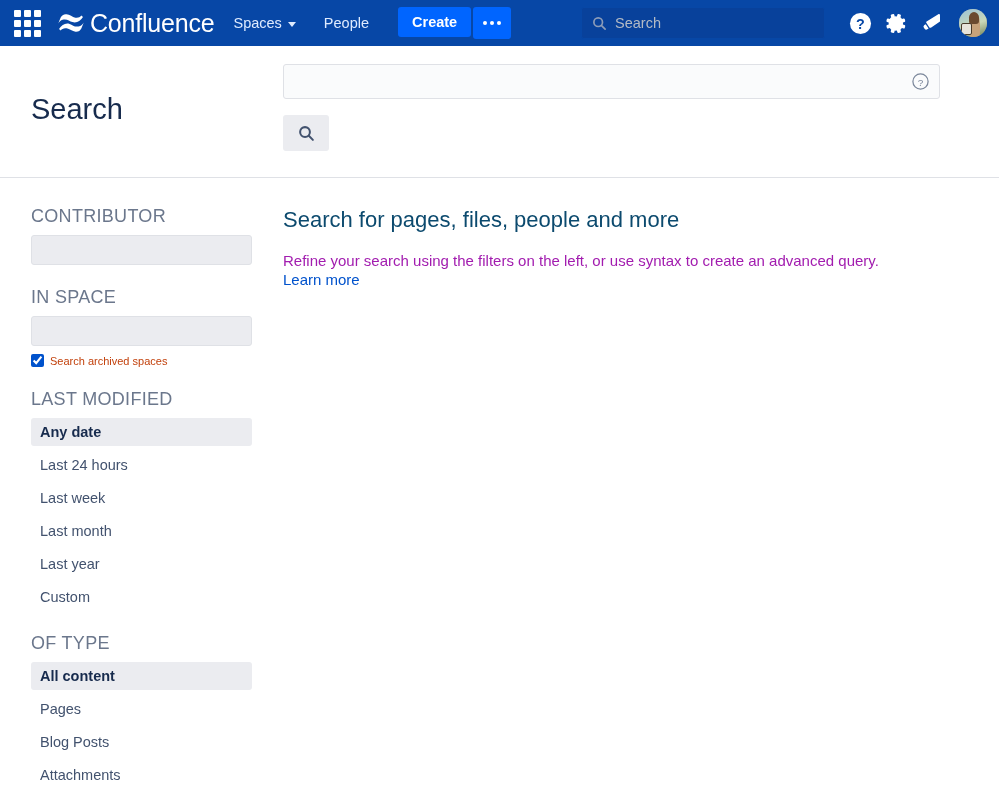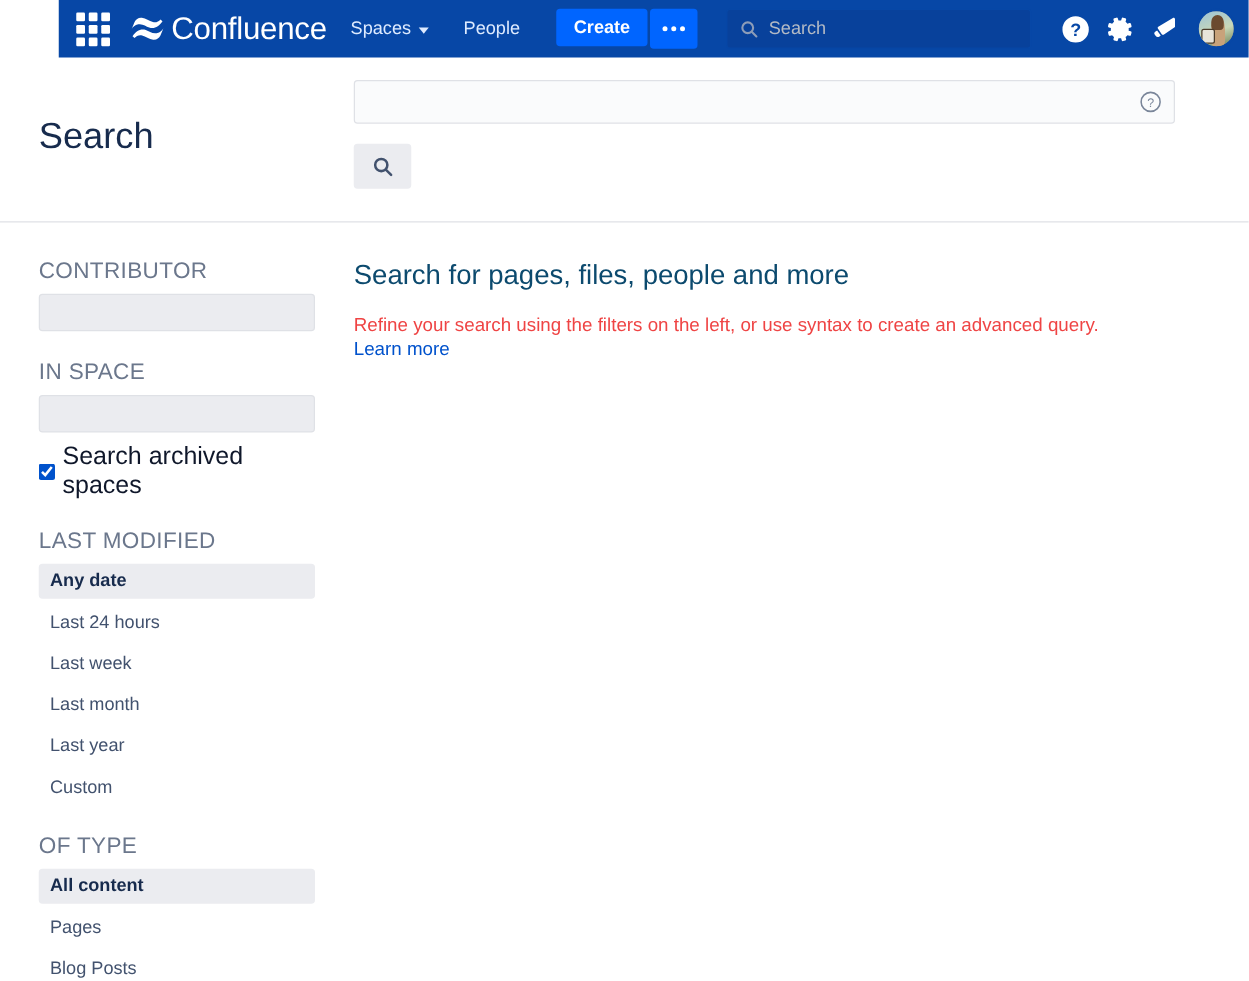--- a/index.html
+++ b/index.html
@@ -13,21 +13,20 @@
   }
 
   
   .topnav {
     height: 46px;
     background: #0747A6;
     display: flex;
     align-items: center;
     padding: 0 10px 0 12px;
     position: relative;
-    margin-left: 47px;
   }
   .app-switcher {
     width: 30px; height: 30px;
     display: grid;
     grid-template-columns: repeat(3, 7px);
     grid-template-rows: repeat(3, 7px);
     gap: 3px;
     justify-content: center; align-content: center;
     cursor: pointer;
     border-radius: 3px;
@@ -193,21 +192,21 @@
     font-size: 14px;
     color: #172B4D;
     outline: none;
   }
   .filter-group { margin-bottom: 22px; }
   .check-row {
     display: flex; align-items: center; gap: 6px;
     margin-top: 8px; cursor: pointer;
   }
   .check-row input { width: 13px; height: 13px; margin: 0; accent-color: #0052CC; cursor: pointer; }
-  .check-row span { color: #0f172a; font-size: 20px; }
+  .check-row span { color: #c2410c; font-size: 11px; }
 
   .filter-list { list-style: none; margin: 0; padding: 0; }
   .filter-list li {
     padding: 6px 9px;
     border-radius: 3px;
     color: #42526E;
     font-size: 14.5px;
     cursor: pointer;
     margin-bottom: 5px;
   }
@@ -223,21 +222,21 @@
   }
   .content h2 {
     margin: 0 0 16px 0;
     color: #0c4a6e;
     font-size: 22px;
     font-weight: 500;
     line-height: 1.25;
   }
   .content p {
     margin: 0;
-    color: #ef4444;
+    color: #a21caf;
     font-size: 15px;
     line-height: 1.45;
   }
   .content a {
     color: #0052CC;
     text-decoration: none;
     font-size: 15px;
   }
 </style>
 </head>

